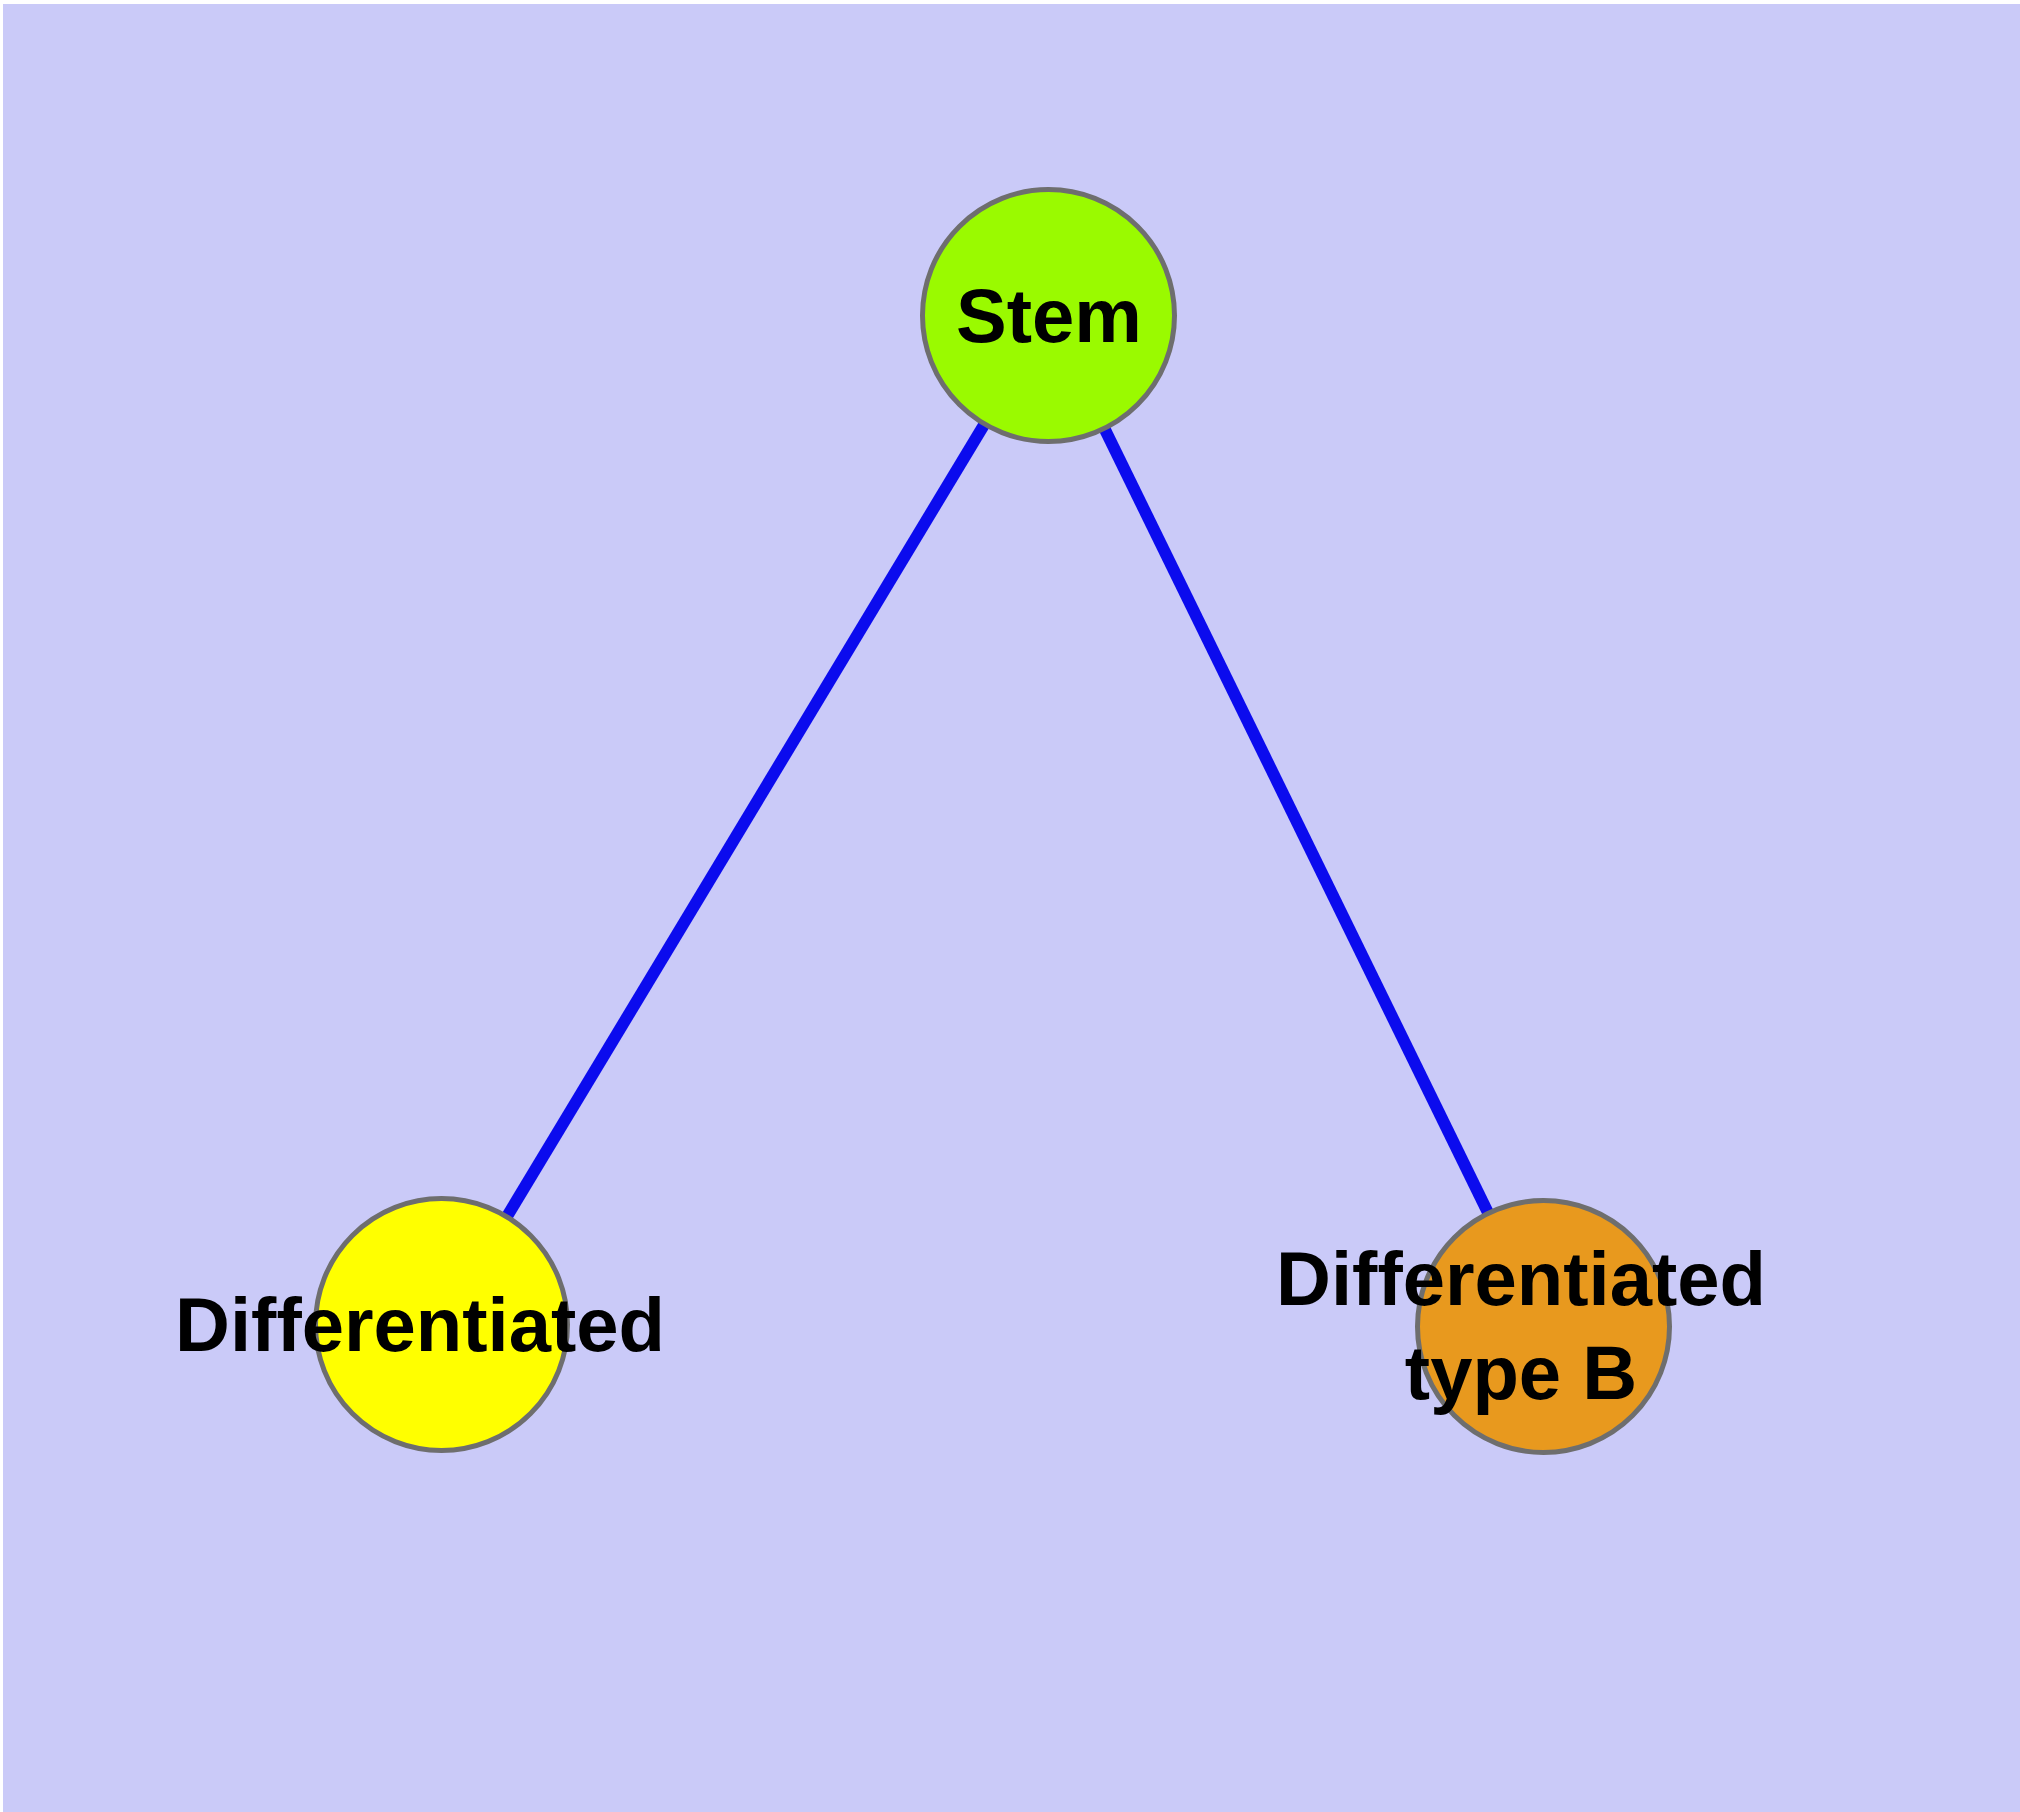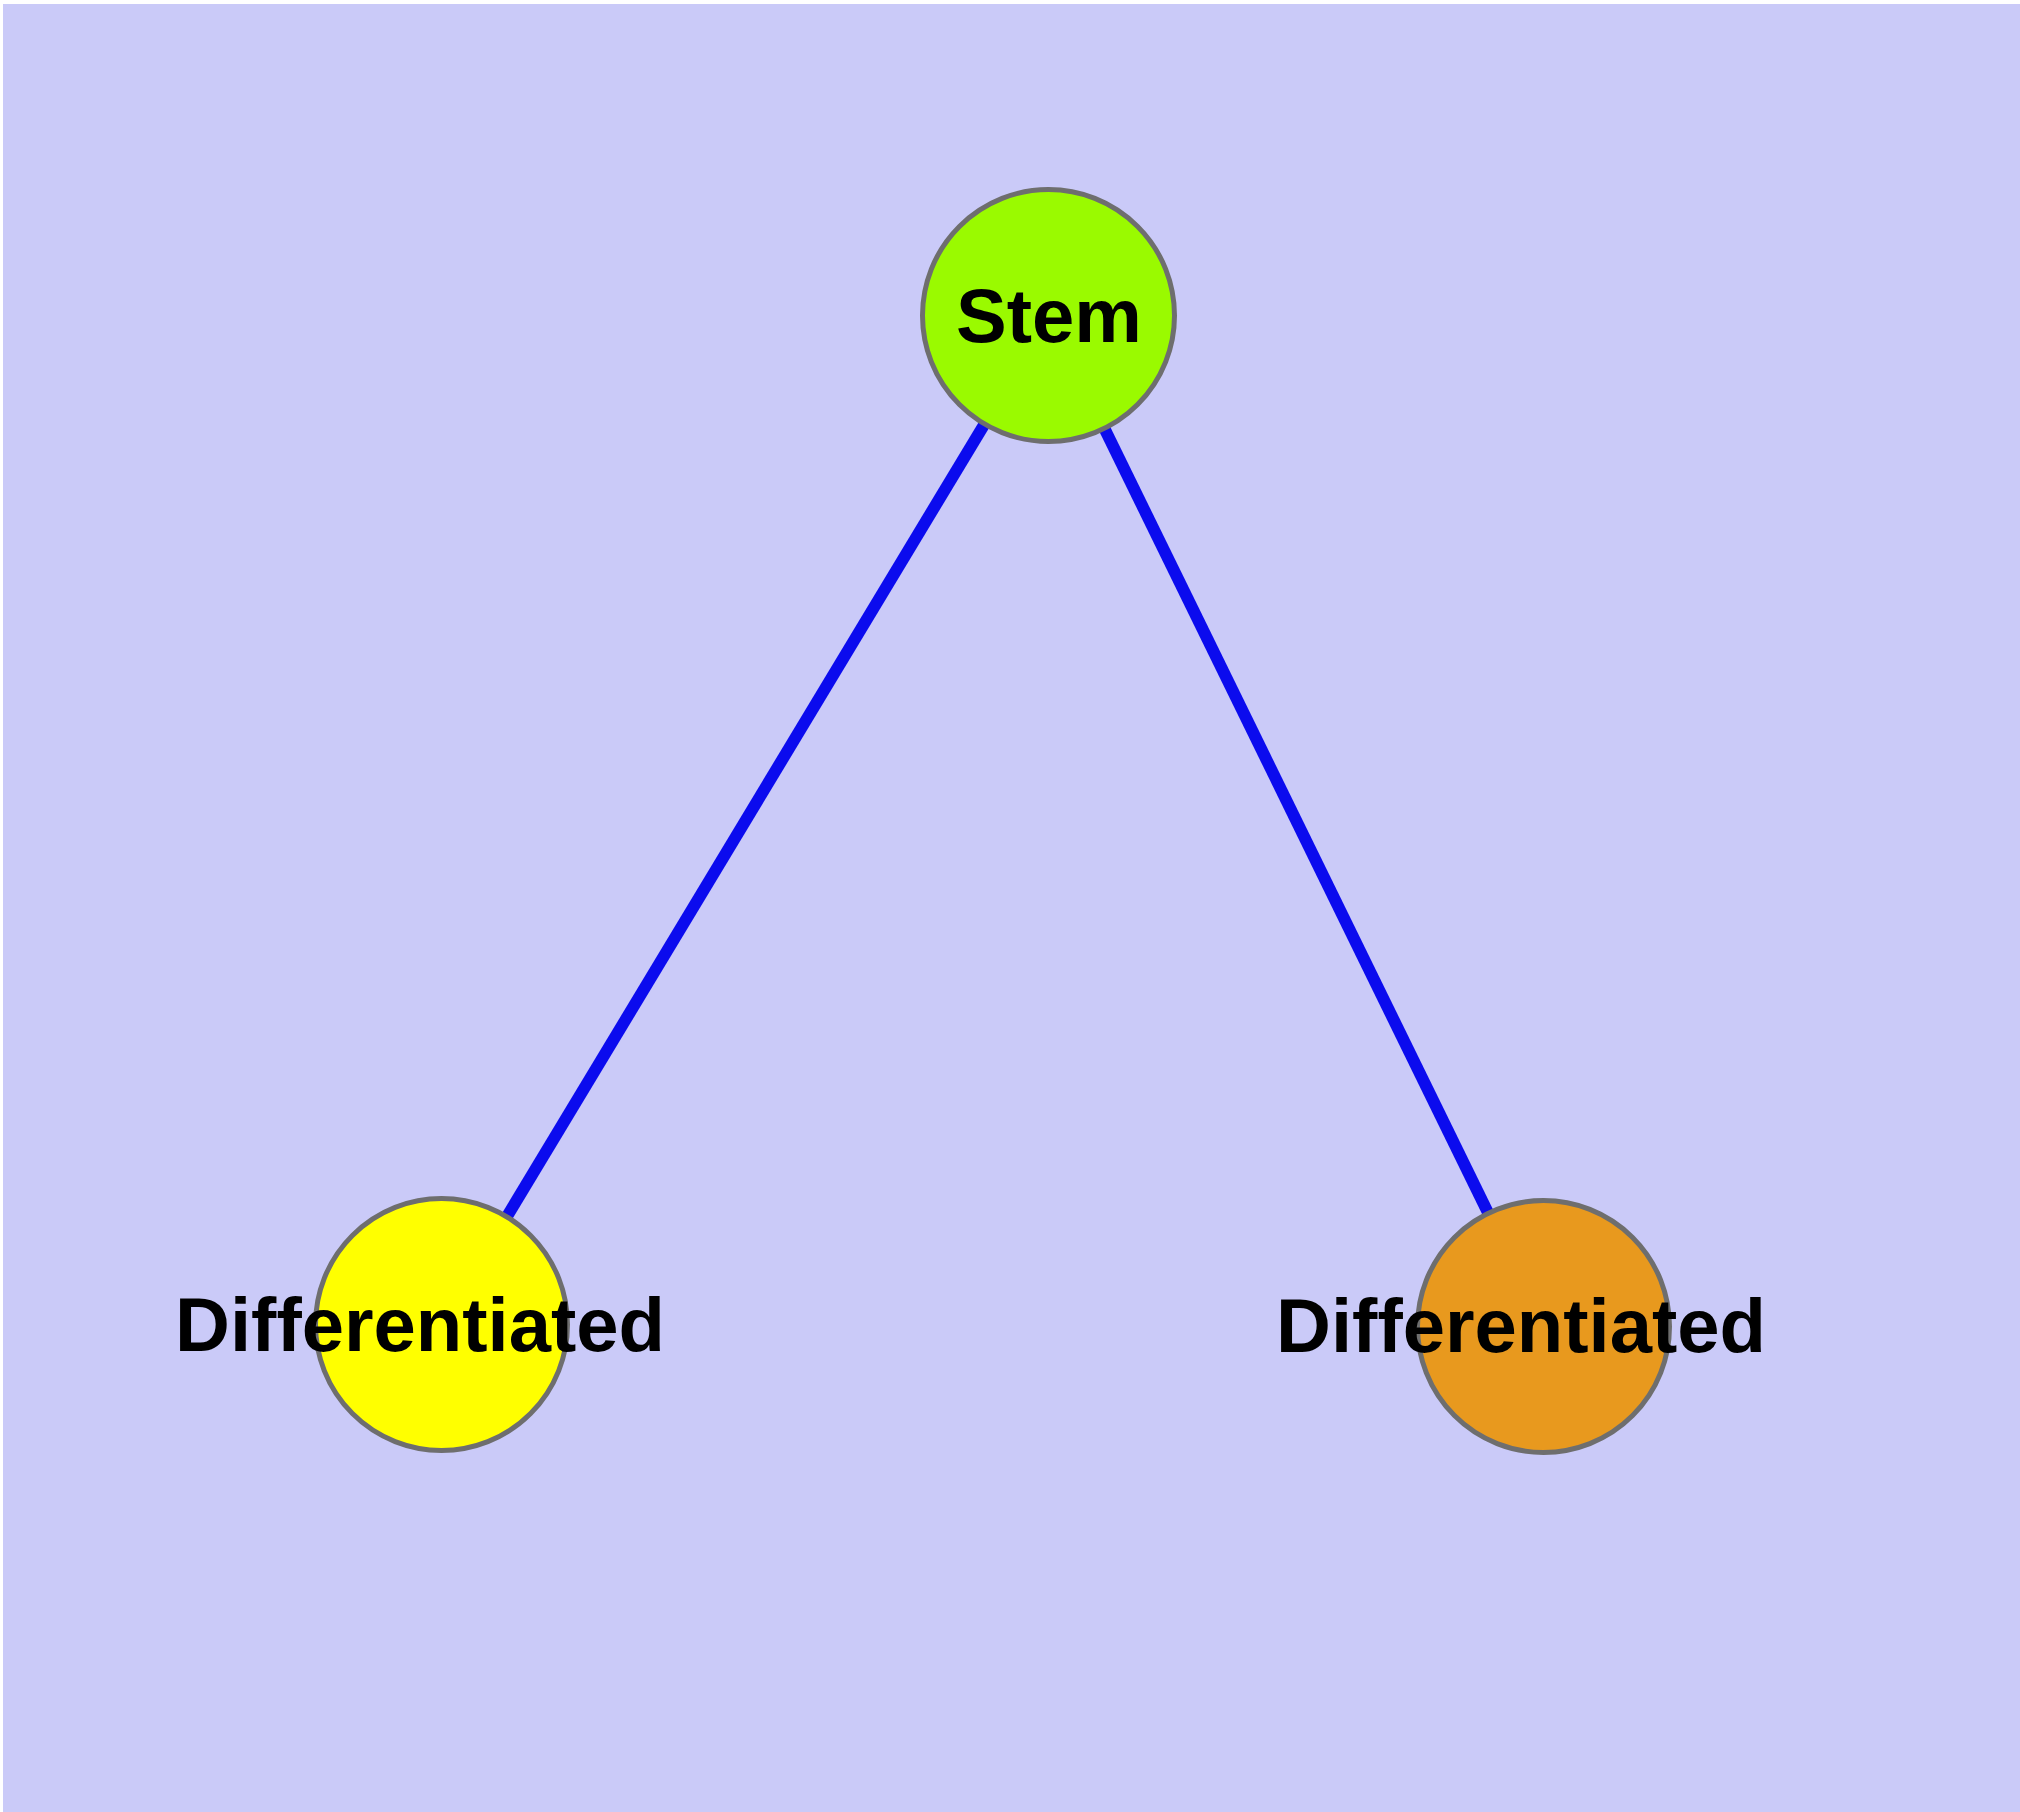--- a/index.html
+++ b/index.html
@@ -79,16 +79,17 @@
   <div class="node-label label-stem" style="color: rgb(0, 0, 0);">
     <div>Stem</div>
   </div>
 
   <div class="node-label label-type-a" style="color: rgb(0, 0, 0);">
     <div>Differentiated</div>
   </div>
 
   <div class="node-label label-type-b" style="color: rgb(0, 0, 0);">
     <div>Differentiated</div>
+    <div>type B</div>
   </div>
 
 </div>
 
 
 </body></html>

